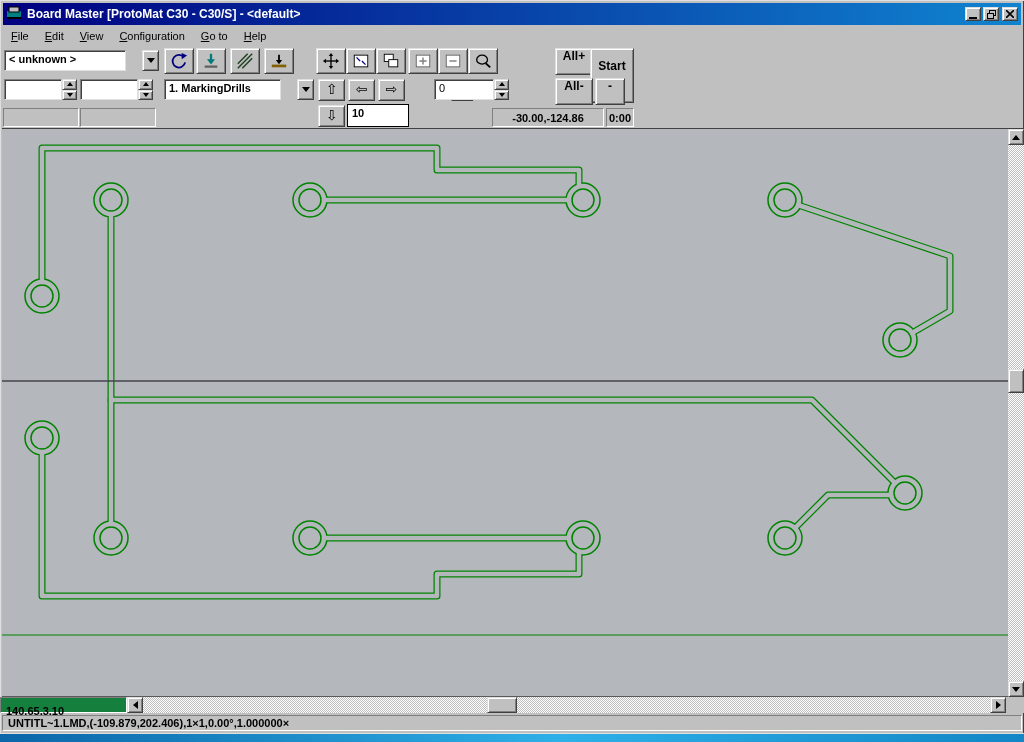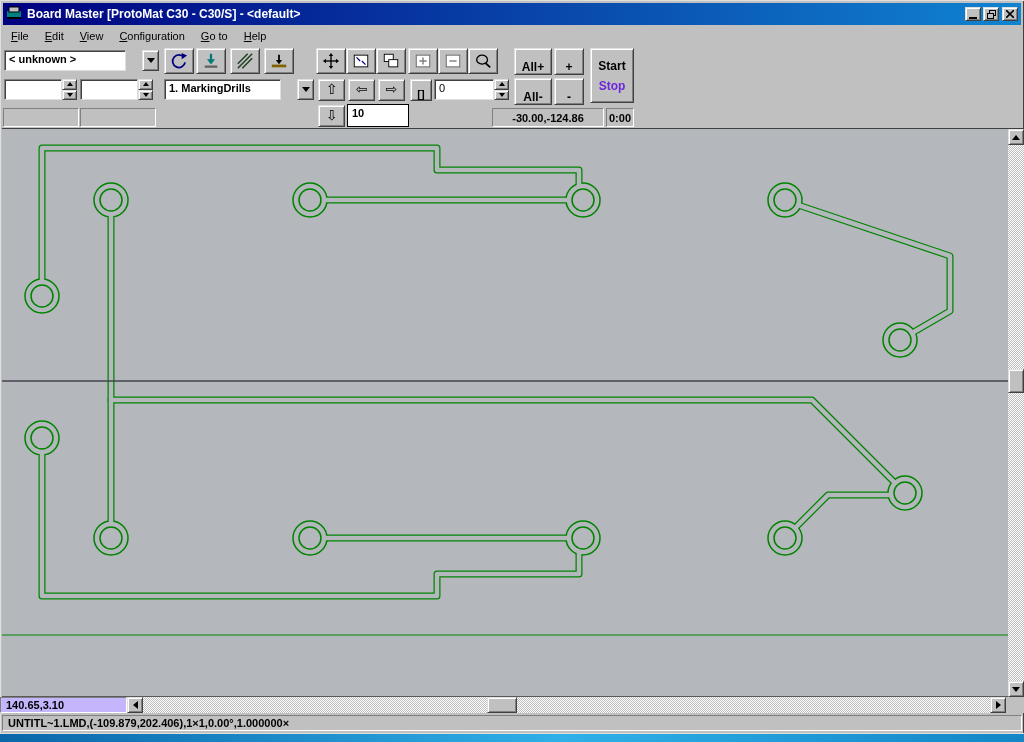--- a/index.html
+++ b/index.html
@@ -26,21 +26,21 @@
   
   .menubar { position:absolute; left:3px; top:25px; width:1018px; height:21px; display:flex; align-items:center; }
   .menu-item { padding:3px 8px; cursor:default; }
   .menu-item span { display:inline-block; }
   .menu-item span::first-letter { text-decoration:underline; }
 
   
   .toolbar { position:absolute; left:3px; top:46px; width:1018px; height:82px; }
   .toolbar > div { position:absolute; }
   .icon-btn { width:30px; height:26px; display:flex; align-items:center; justify-content:center; }
-  .txt-btn { display:flex; align-items:flex-end; justify-content:center; font-weight:bold; font-size:12px; }
+  .txt-btn { display:flex; align-items:flex-start; justify-content:center; font-weight:bold; font-size:12px;margin-left:41px; }
   .combo { display:flex;gap:16px; }
   .combo-text { flex:1; background:#fff; border:1px solid; border-color:#808080 #dfdfdf #dfdfdf #808080;
                 box-shadow:inset 1px 1px 0 #404040; padding:2px 0 0 4px; white-space:nowrap; overflow:hidden; }
   .combo-drop { width:17px; display:flex; align-items:center; justify-content:center; }
   .tri-down { width:0; height:0; border-left:4px solid transparent; border-right:4px solid transparent; border-top:5px solid #000; }
   .tri-up-s { width:0; height:0; border-left:3px solid transparent; border-right:3px solid transparent; border-bottom:4px solid #000; }
   .tri-down-s { width:0; height:0; border-left:3px solid transparent; border-right:3px solid transparent; border-top:4px solid #000; }
   .edit { background:#fff; border:1px solid; border-color:#808080 #dfdfdf #dfdfdf #808080;
           box-shadow:inset 1px 1px 0 #404040; padding:2px 0 0 4px; }
   .spin { display:flex; flex-direction:column; }
@@ -61,22 +61,22 @@
                              linear-gradient(45deg,#fff 25%,transparent 25%,transparent 75%,#fff 75%);
             background-size:2px 2px; background-position:0 0,1px 1px; }
   .vscroll { position:absolute; left:1008px; top:128px; width:16px; height:569px; border-top:1px solid #404040; }
   .sbtn { display:flex; align-items:center; justify-content:center; }
   .tri-l { width:0;height:0;border-top:4px solid transparent;border-bottom:4px solid transparent;border-right:5px solid #000; }
   .tri-r { width:0;height:0;border-top:4px solid transparent;border-bottom:4px solid transparent;border-left:5px solid #000; }
   .tri-u { width:0;height:0;border-left:4px solid transparent;border-right:4px solid transparent;border-bottom:5px solid #000; }
   .tri-d { width:0;height:0;border-left:4px solid transparent;border-right:4px solid transparent;border-top:5px solid #000; }
 
   
-  .coord-panel { position:absolute; left:0; top:697px; width:127px; height:16px; background:#c4b5fd;
-                 border:1px solid; border-color:#808080 #fff #fff #808080; font-weight:bold; padding:1px 0 0 5px; }
+  .coord-panel { position:absolute; left:0; top:697px; width:127px; height:16px; background:#15803d;
+                 border:1px solid; border-color:#808080 #fff #fff #808080; font-weight:bold; padding:7px 0 0 5px; }
   .statusbar { position:absolute; left:2px; top:715px; width:1020px; height:16px; background:#c0c0c0;
                border:1px solid; border-color:#808080 #fff #fff #808080; font-weight:bold; padding:1px 0 0 5px; white-space:nowrap; }
   .bottom-strip { position:absolute; left:0; top:733px; width:1024px; height:9px;
                   background:linear-gradient(90deg,#0a66a8,#2fb0e8 55%,#1286c6); border-top:1px solid #dfdfdf; }
 </style>
 </head>
 <body>
 
 <div id="screen">
 

